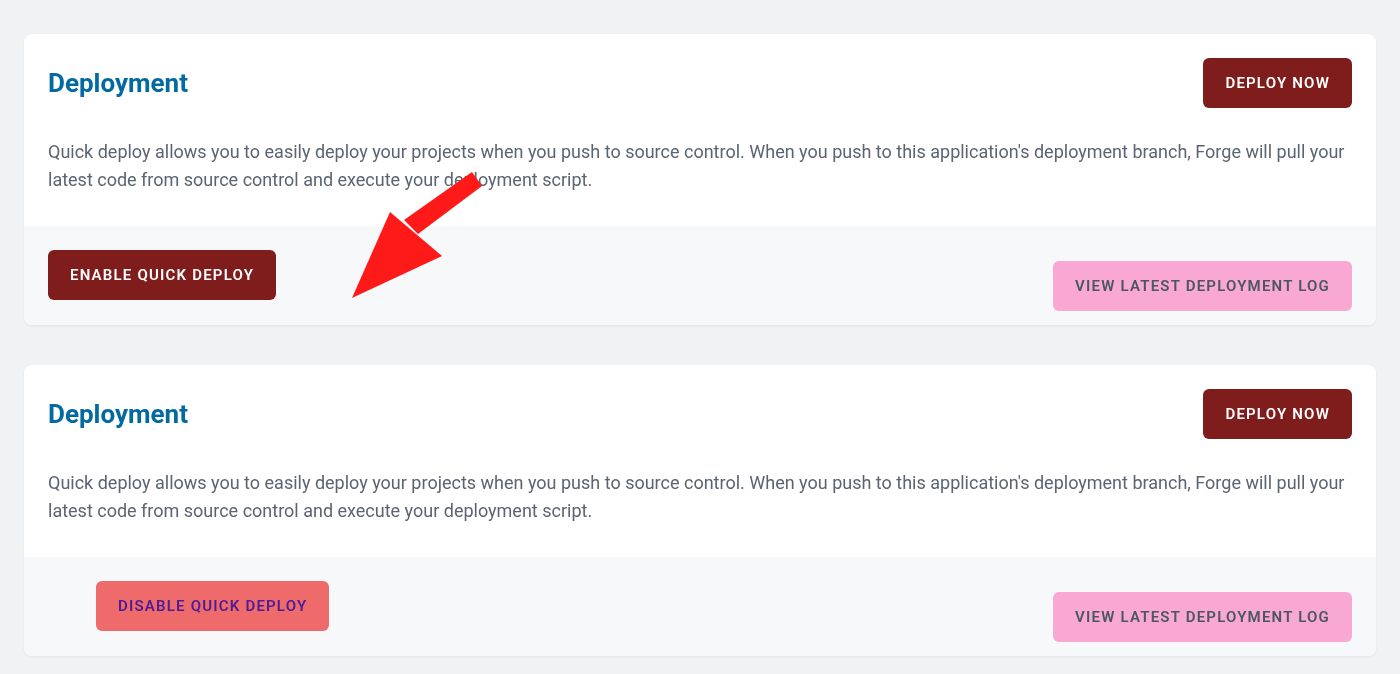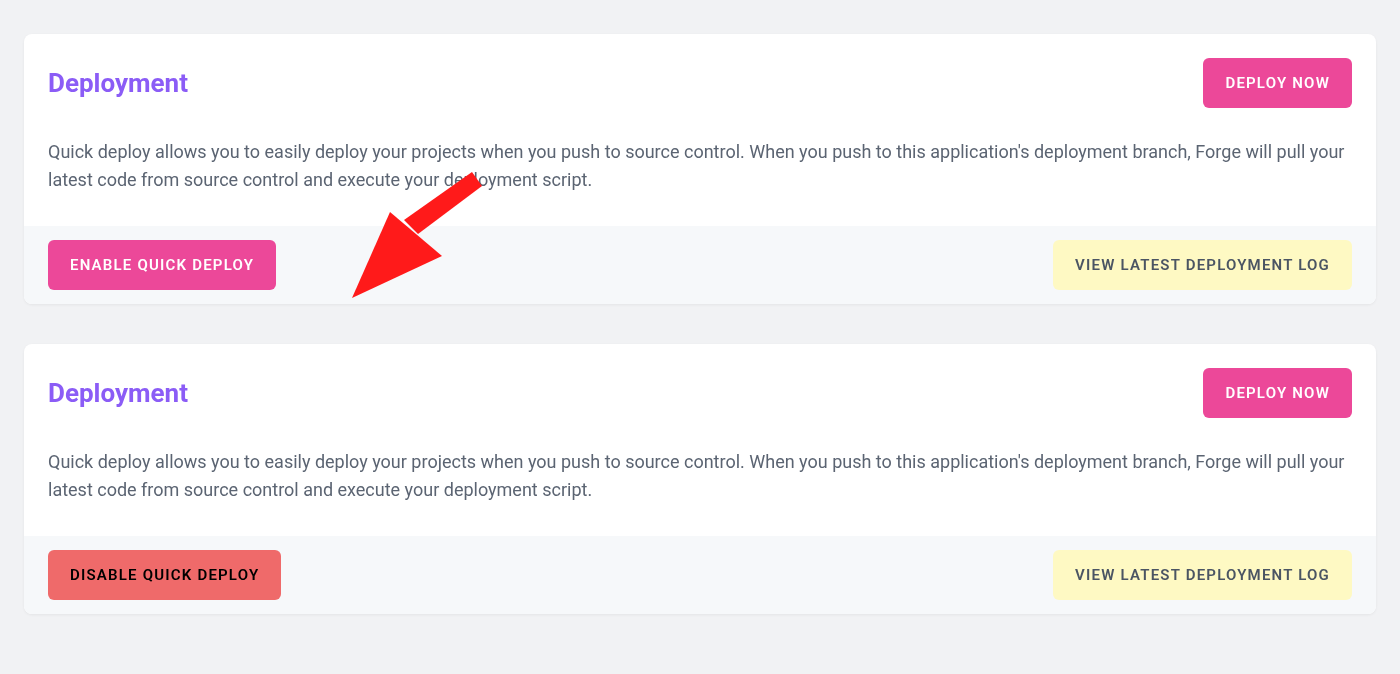--- a/index.html
+++ b/index.html
@@ -19,21 +19,21 @@
   }
   .card-head {
     display: flex;
     align-items: center;
     justify-content: space-between;
     padding: 24px 24px 0 24px;
   }
   .card-title {
     font-size: 26px;
     font-weight: 700;
-    color: #8b5cf6;
+    color: #0369a1;
   }
   .card-body {
     padding: 30px 24px 32px 24px;
   }
   .card-desc {
     font-size: 18px;
     line-height: 1.55;
     color: #5b6472;
   }
   .card-foot {
@@ -49,30 +49,32 @@
     border-radius: 6px;
     font-weight: 600;
     letter-spacing: 1.2px;
     text-transform: uppercase;
     cursor: pointer;
     padding: 16px 22px;
     font-size: 15px;
     font-family: inherit;
   }
   .btn-green {
-    background: #ec4899;
+    background: #7f1d1d;
     color: #ffffff;
   }
   .btn-red {
     background: #ef6a6a;
-    color: #000000;
+    color: #4c1d95;
+    margin-left: 48px;
   }
   .btn-light {
-    background: #fef9c3;
+    background: #f9a8d4;
     color: #4b5563;
+    margin-top: 21px;
   }
   .arrow {
     position: absolute;
     pointer-events: none;
   }
   .card-wrap { position: relative; }
 </style>
 </head>
 <body>
 

